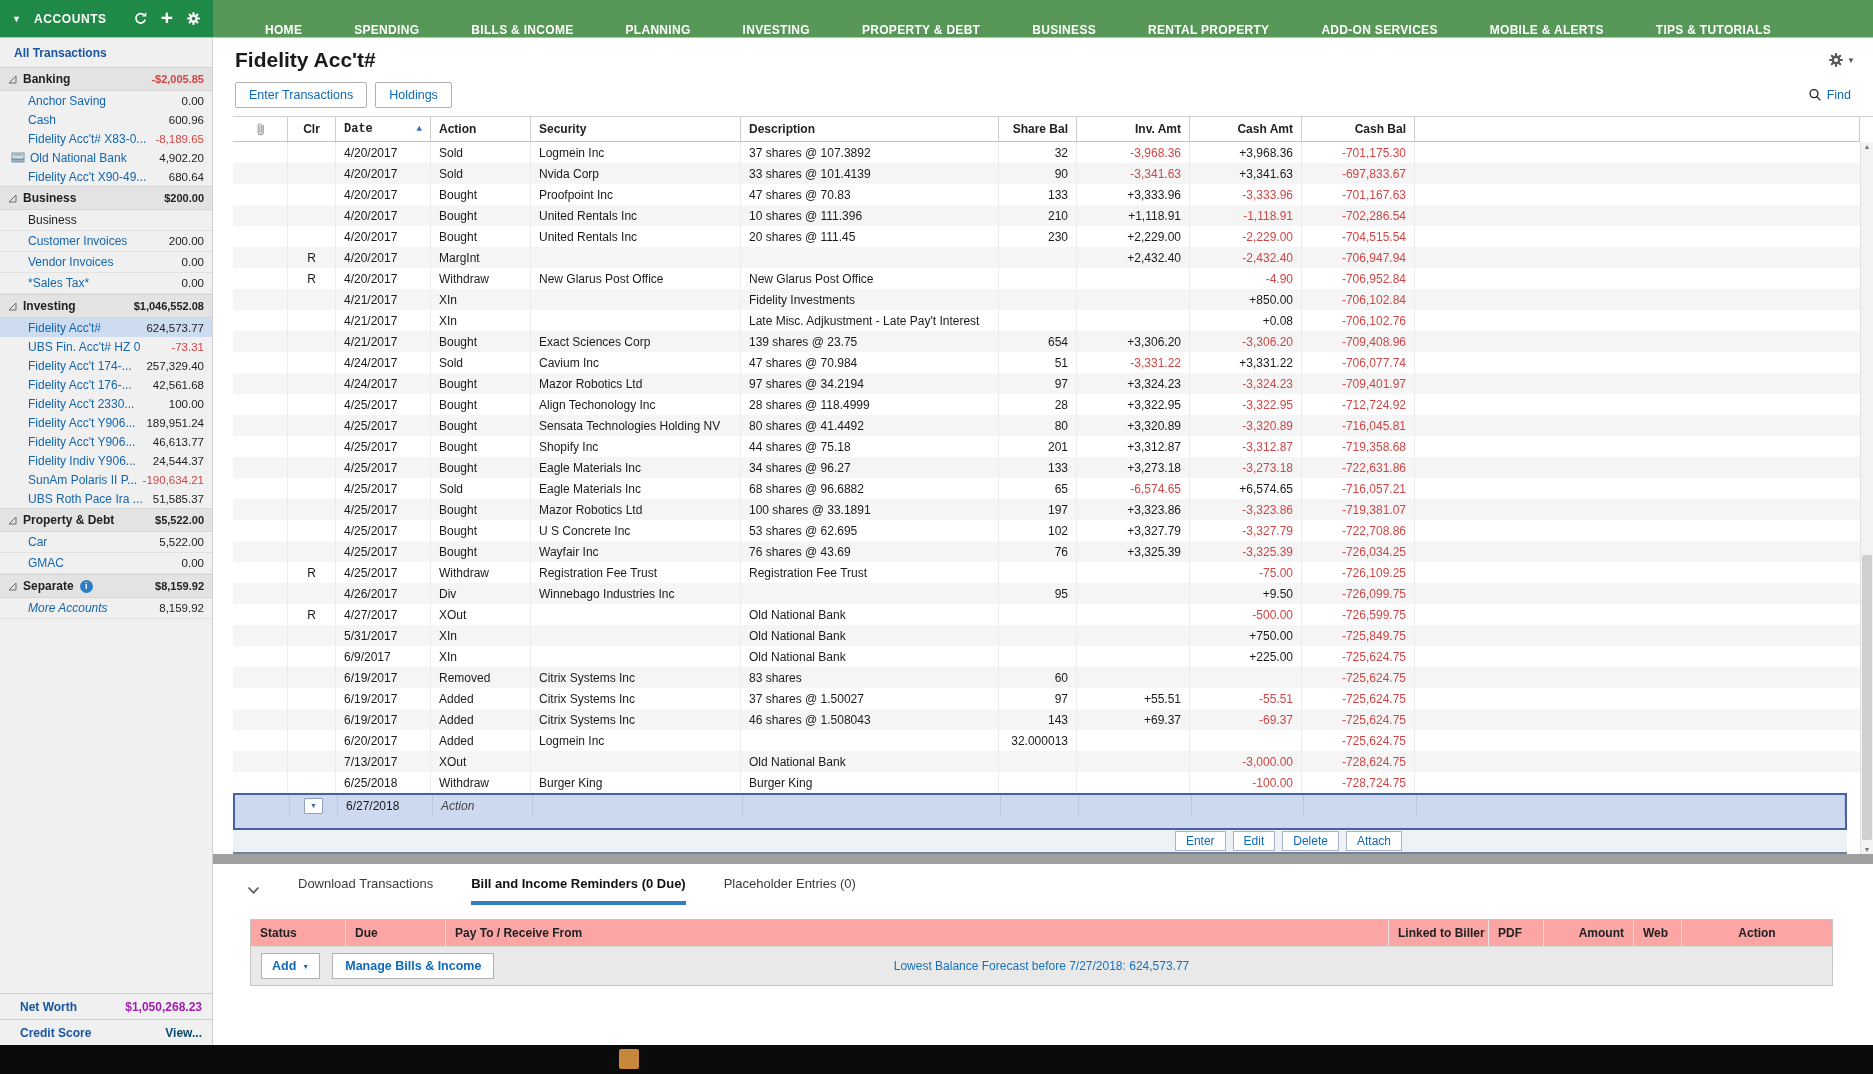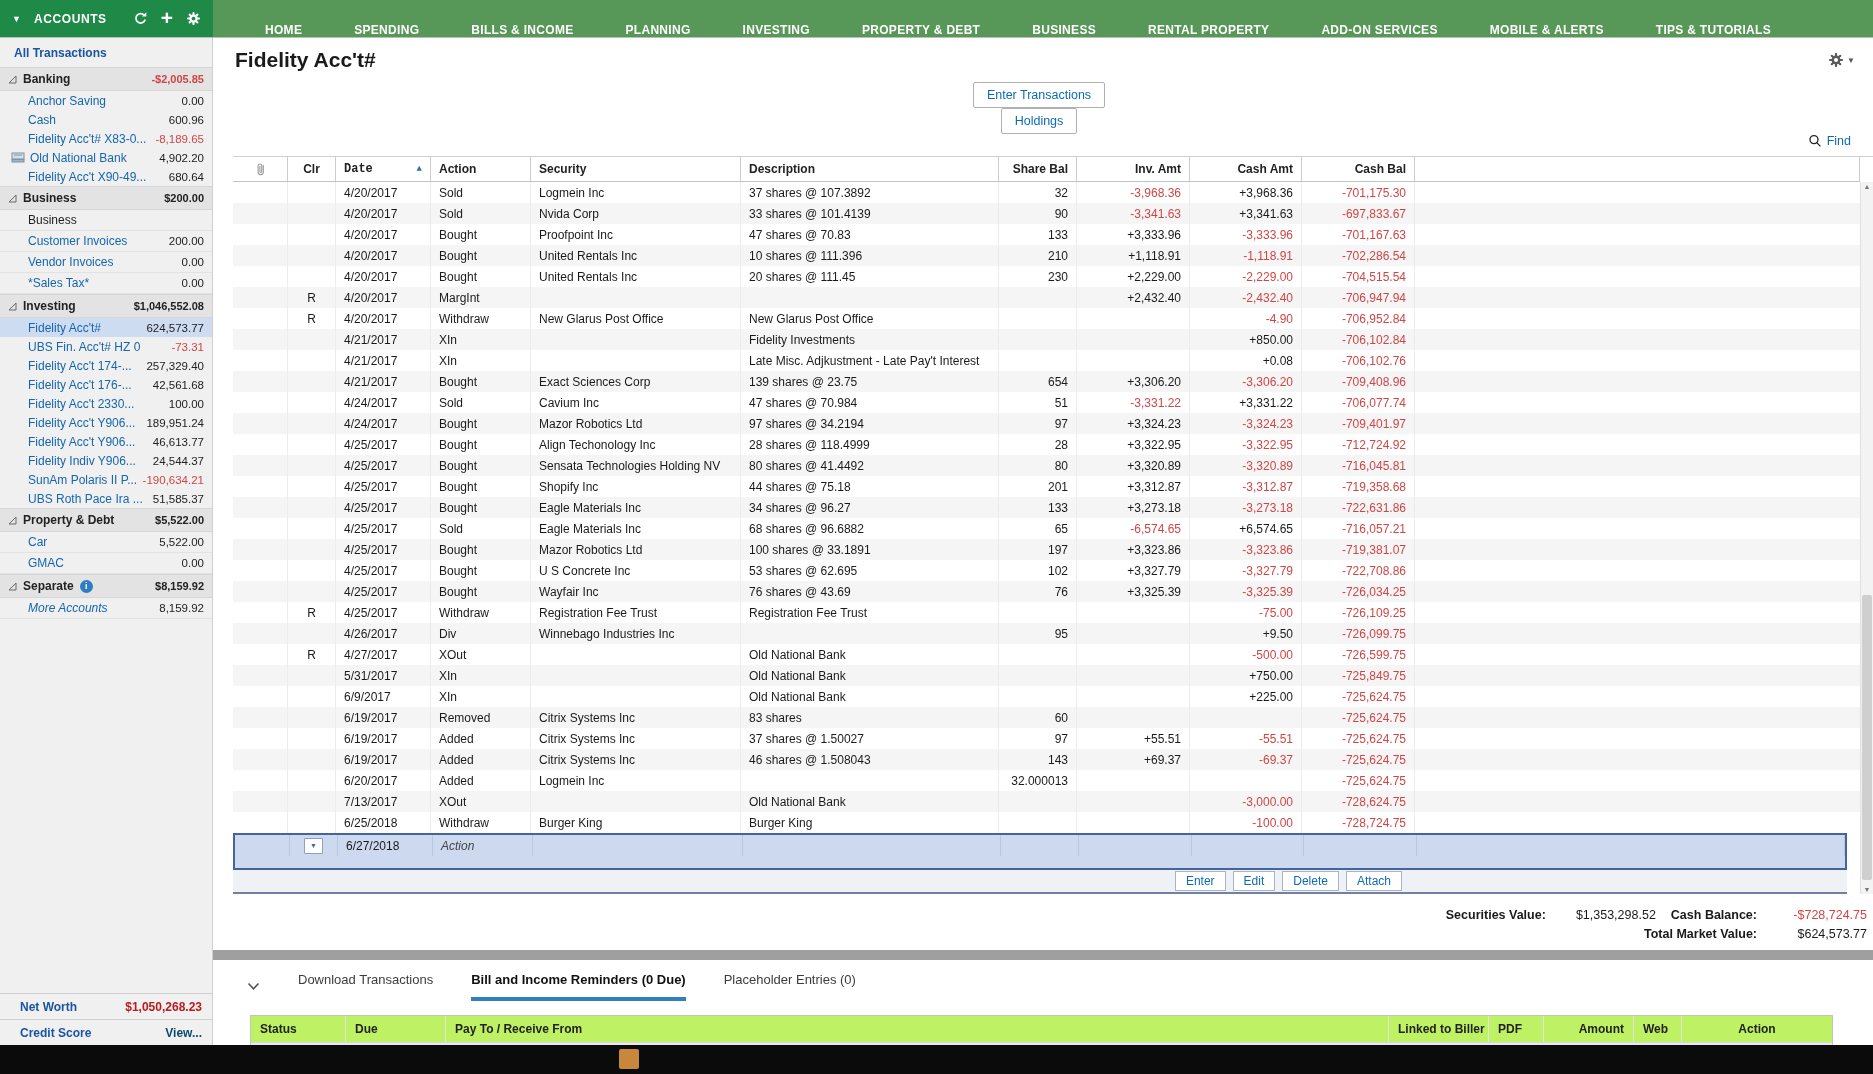--- a/index.html
+++ b/index.html
@@ -38,30 +38,30 @@
   .sb-item-label.plain{ color:#222; }
   .sb-item-label.italic{ font-style:italic; }
   .sb-item-value{ margin-left:auto; color:#222; font-size:11.5px; white-space:nowrap;}
   .neg{ color:var(--red) !important; }
   .acct-icon{ display:flex; margin-left:-17px; margin-right:1px;}
   .info-icon{ width:13px; height:13px; border-radius:50%; background:#2e7cc3; color:#fff; font-size:9px; font-weight:bold; display:flex; align-items:center; justify-content:center; font-style:normal;}
   .sb-spacer{ flex:1; }
   .sb-foot{ height:26px; display:flex; align-items:center; border-top:1px solid #cfcfcf; padding:0 10px 0 20px; }
   .sb-foot .lab{ color:#1a55a0; font-weight:bold; }
   .sb-foot .val{ margin-left:auto; font-weight:bold; }
-  .nw-val{ color:#b91c1c; }
+  .nw-val{ color:#a21caf; }
   .view-link{ color:#0c4a6e; font-weight:bold; cursor:pointer;}
 
   
   .main{ flex:1; min-width:0; display:flex; flex-direction:column; padding-left:20px; background:#fff; position:relative;}
   .title-row{ display:flex; align-items:center; padding:10px 18px 4px 2px; }
   .page-title{ font-size:21px; font-weight:bold; color:#1a1a1a; }
   .gear-btn{ margin-left:auto; display:flex; align-items:center; gap:3px; cursor:pointer;}
   .gear-btn .caret{ font-size:8px; color:#555; }
-  .btn-row{ display:flex; align-items:center; padding:6px 22px 8px 2px;flex-direction:column; }
+  .btn-row{ display:flex; align-items:center; padding:6px 22px 8px 2px; }
   .q-btn{ background:#fff; border:1px solid #b0b0b0; color:var(--blue); font-size:12.5px; height:26px; padding:0 13px; margin-right:8px; border-radius:2px; cursor:pointer; font-family:inherit;}
   .find{ margin-left:auto; display:flex; align-items:center; gap:5px; cursor:pointer; color:var(--blue); font-size:12.5px;}
 
   
   .register{ position:relative; margin-right:0; border-top:1px solid #cfcfcf; }
   .reg-grid{ width:calc(100% - 13px); }
   .reg-header,.reg-row,.sel-line{ display:grid; grid-template-columns:55px 48px 95px 100px 210px 258px 78px 113px 112px 113px 1fr; }
   .reg-header{ height:25px; border-bottom:1px solid #c2c2c2; background:#fff; }
   .reg-header .c{ font-weight:bold; color:#222; border-right:1px solid #cccccc; }
   .c{ height:100%; display:flex; align-items:center; padding:0 8px; font-size:12px; color:var(--ink); white-space:nowrap; overflow:hidden; border-right:1px solid #ececec;}
@@ -95,21 +95,21 @@
 
   
   .splitter{ height:10px; background:#9f9f9f; margin-left:-20px; flex:none; }
 
   
   .bp-tabs{ display:flex; align-items:flex-end; padding:12px 0 0 14px; gap:38px; }
   .bp-collapse{ display:flex; align-items:center; padding-bottom:10px; cursor:pointer;}
   .bp-tab{ font-size:13px; color:#3c3c3c; padding-bottom:10px; border-bottom:4px solid transparent; cursor:pointer; white-space:nowrap;}
   .bp-tab.active{ font-weight:bold; color:#111; border-bottom-color:#2f7fc1; }
   .rem-table{ margin:14px 40px 0 17px; border:1px solid #c3c3c3; font-size:12px;}
-  .rem-header{ display:grid; grid-template-columns:95px 100px 1fr 100px 55px 90px 48px 150px; height:27px; background:#bef264; border-bottom:1px solid #d9d9d9;}
+  .rem-header{ display:grid; grid-template-columns:95px 100px 1fr 100px 55px 90px 48px 150px; height:27px; background:#fca5a5; border-bottom:1px solid #d9d9d9;}
   .rem-c{ display:flex; align-items:center; padding:0 9px; font-weight:bold; color:#222; border-right:1px solid #e3e3e3; white-space:nowrap; overflow:hidden;}
   .rem-col5{ justify-content:flex-end; }
   .rem-col7{ justify-content:center; border-right:none;}
   .rem-empty{ height:26px; display:flex; align-items:center; padding-left:205px; color:#222; background:#fff; border-bottom:1px solid #d9d9d9;}
   .rem-foot{ height:38px; background:#e9e9e9; display:flex; align-items:center; padding:0 10px; gap:12px; position:relative;}
   .add-btn{ background:#fff; border:1px solid #b0b0b0; color:var(--blue); font-weight:bold; font-size:12.5px; height:26px; padding:0 10px; display:flex; align-items:center; gap:6px; cursor:pointer; font-family:inherit;}
   .add-btn .caret{ font-size:7px; }
   .manage-btn{ background:#fff; border:1px solid #b0b0b0; color:var(--blue); font-weight:bold; font-size:12.5px; height:26px; padding:0 12px; cursor:pointer; font-family:inherit;}
   .forecast{ position:absolute; left:50%; transform:translateX(-50%); color:#1273c4; font-size:12px; cursor:pointer;}
 
@@ -803,32 +803,20 @@
             </div>
         </div>
 
         <div class="vscroll">
           <span class="arr">▲</span>
           <span class="thumb"></span>
           <span class="arr">▼</span>
         </div>
       </div>
 
-      <div class="totals">
-        <div class="line">
-          <span class="lab">Securities Value:</span>
-          <span class="val">$1,353,298.52</span>
-          <span class="lab" style="margin-left:8px">Cash Balance:</span>
-          <span class="val neg">-$728,724.75</span>
-        </div>
-        <div class="line">
-          <span class="lab">Total Market Value:</span>
-          <span class="val">$624,573.77</span>
-        </div>
-      </div>
 
       <div class="splitter"></div>
 
       <div class="bp-tabs">
         <span class="bp-collapse">
           <svg width="13" height="9" viewBox="0 0 13 9">
               <path d="M1.5 1.5 L6.5 6.8 L11.5 1.5" stroke="#555" fill="none" stroke-width="1.6"></path>
             </svg>
         </span>
         <span class="bp-tab">Download Transactions</span>

